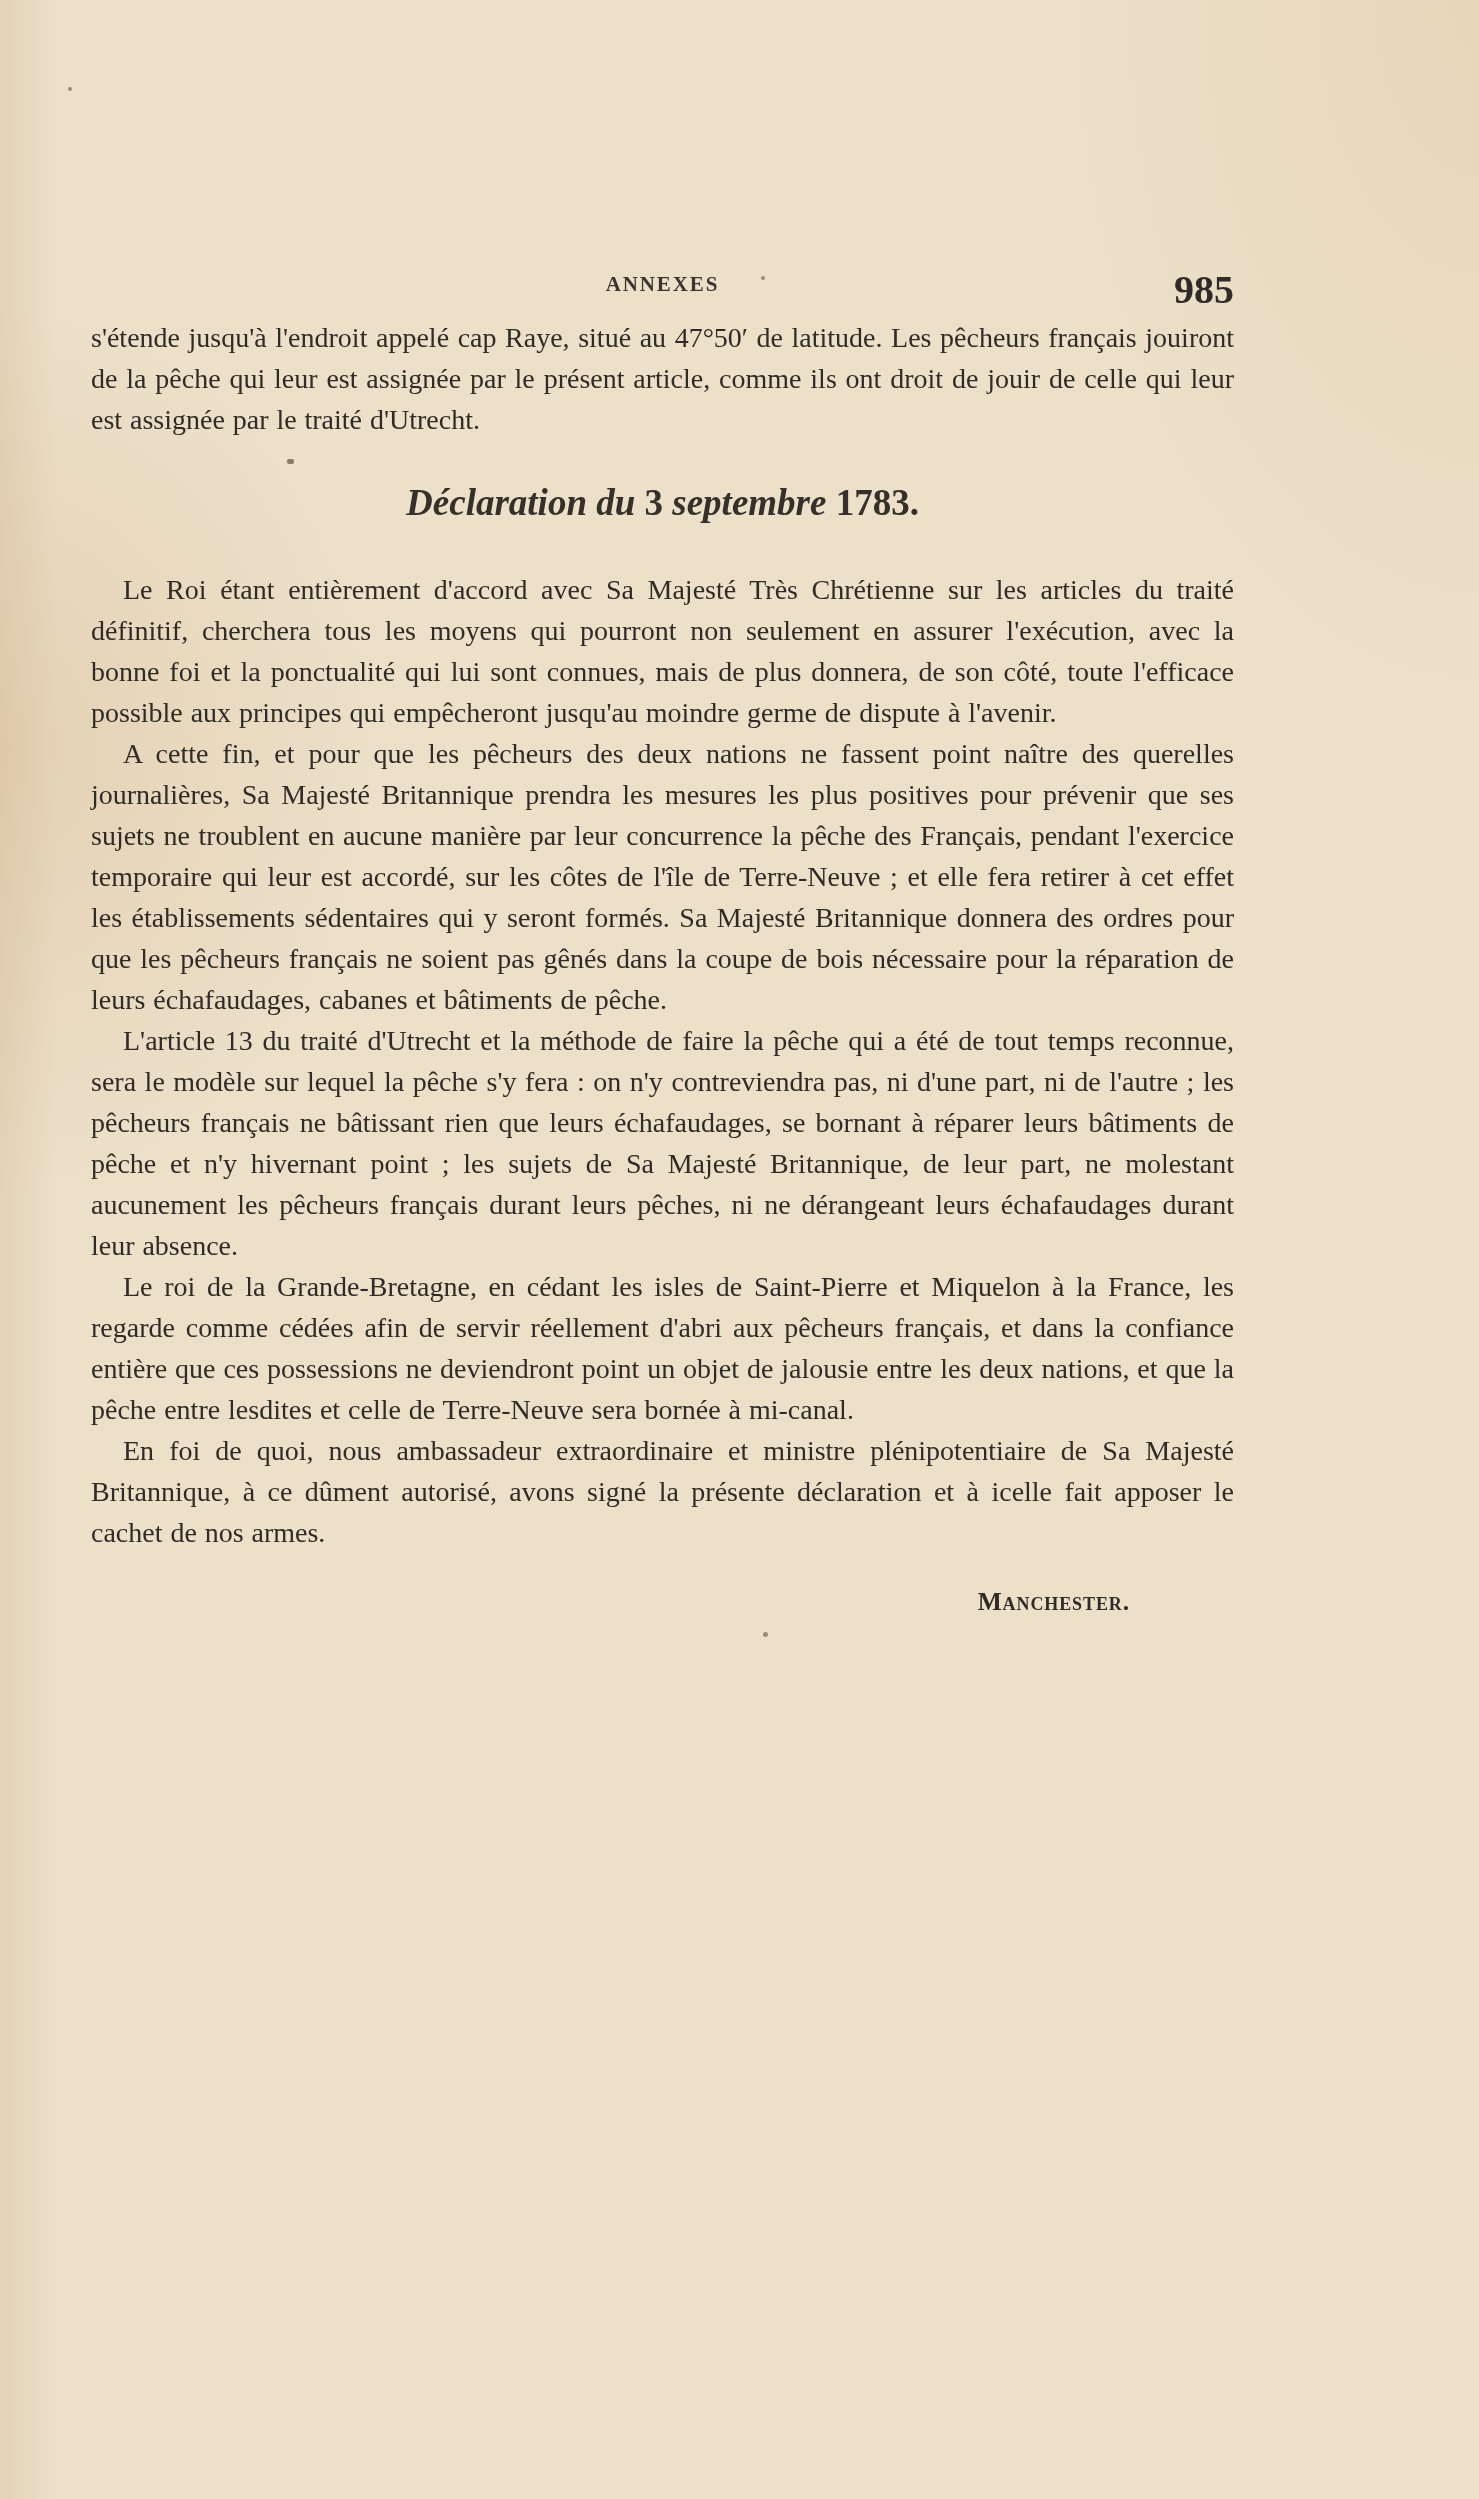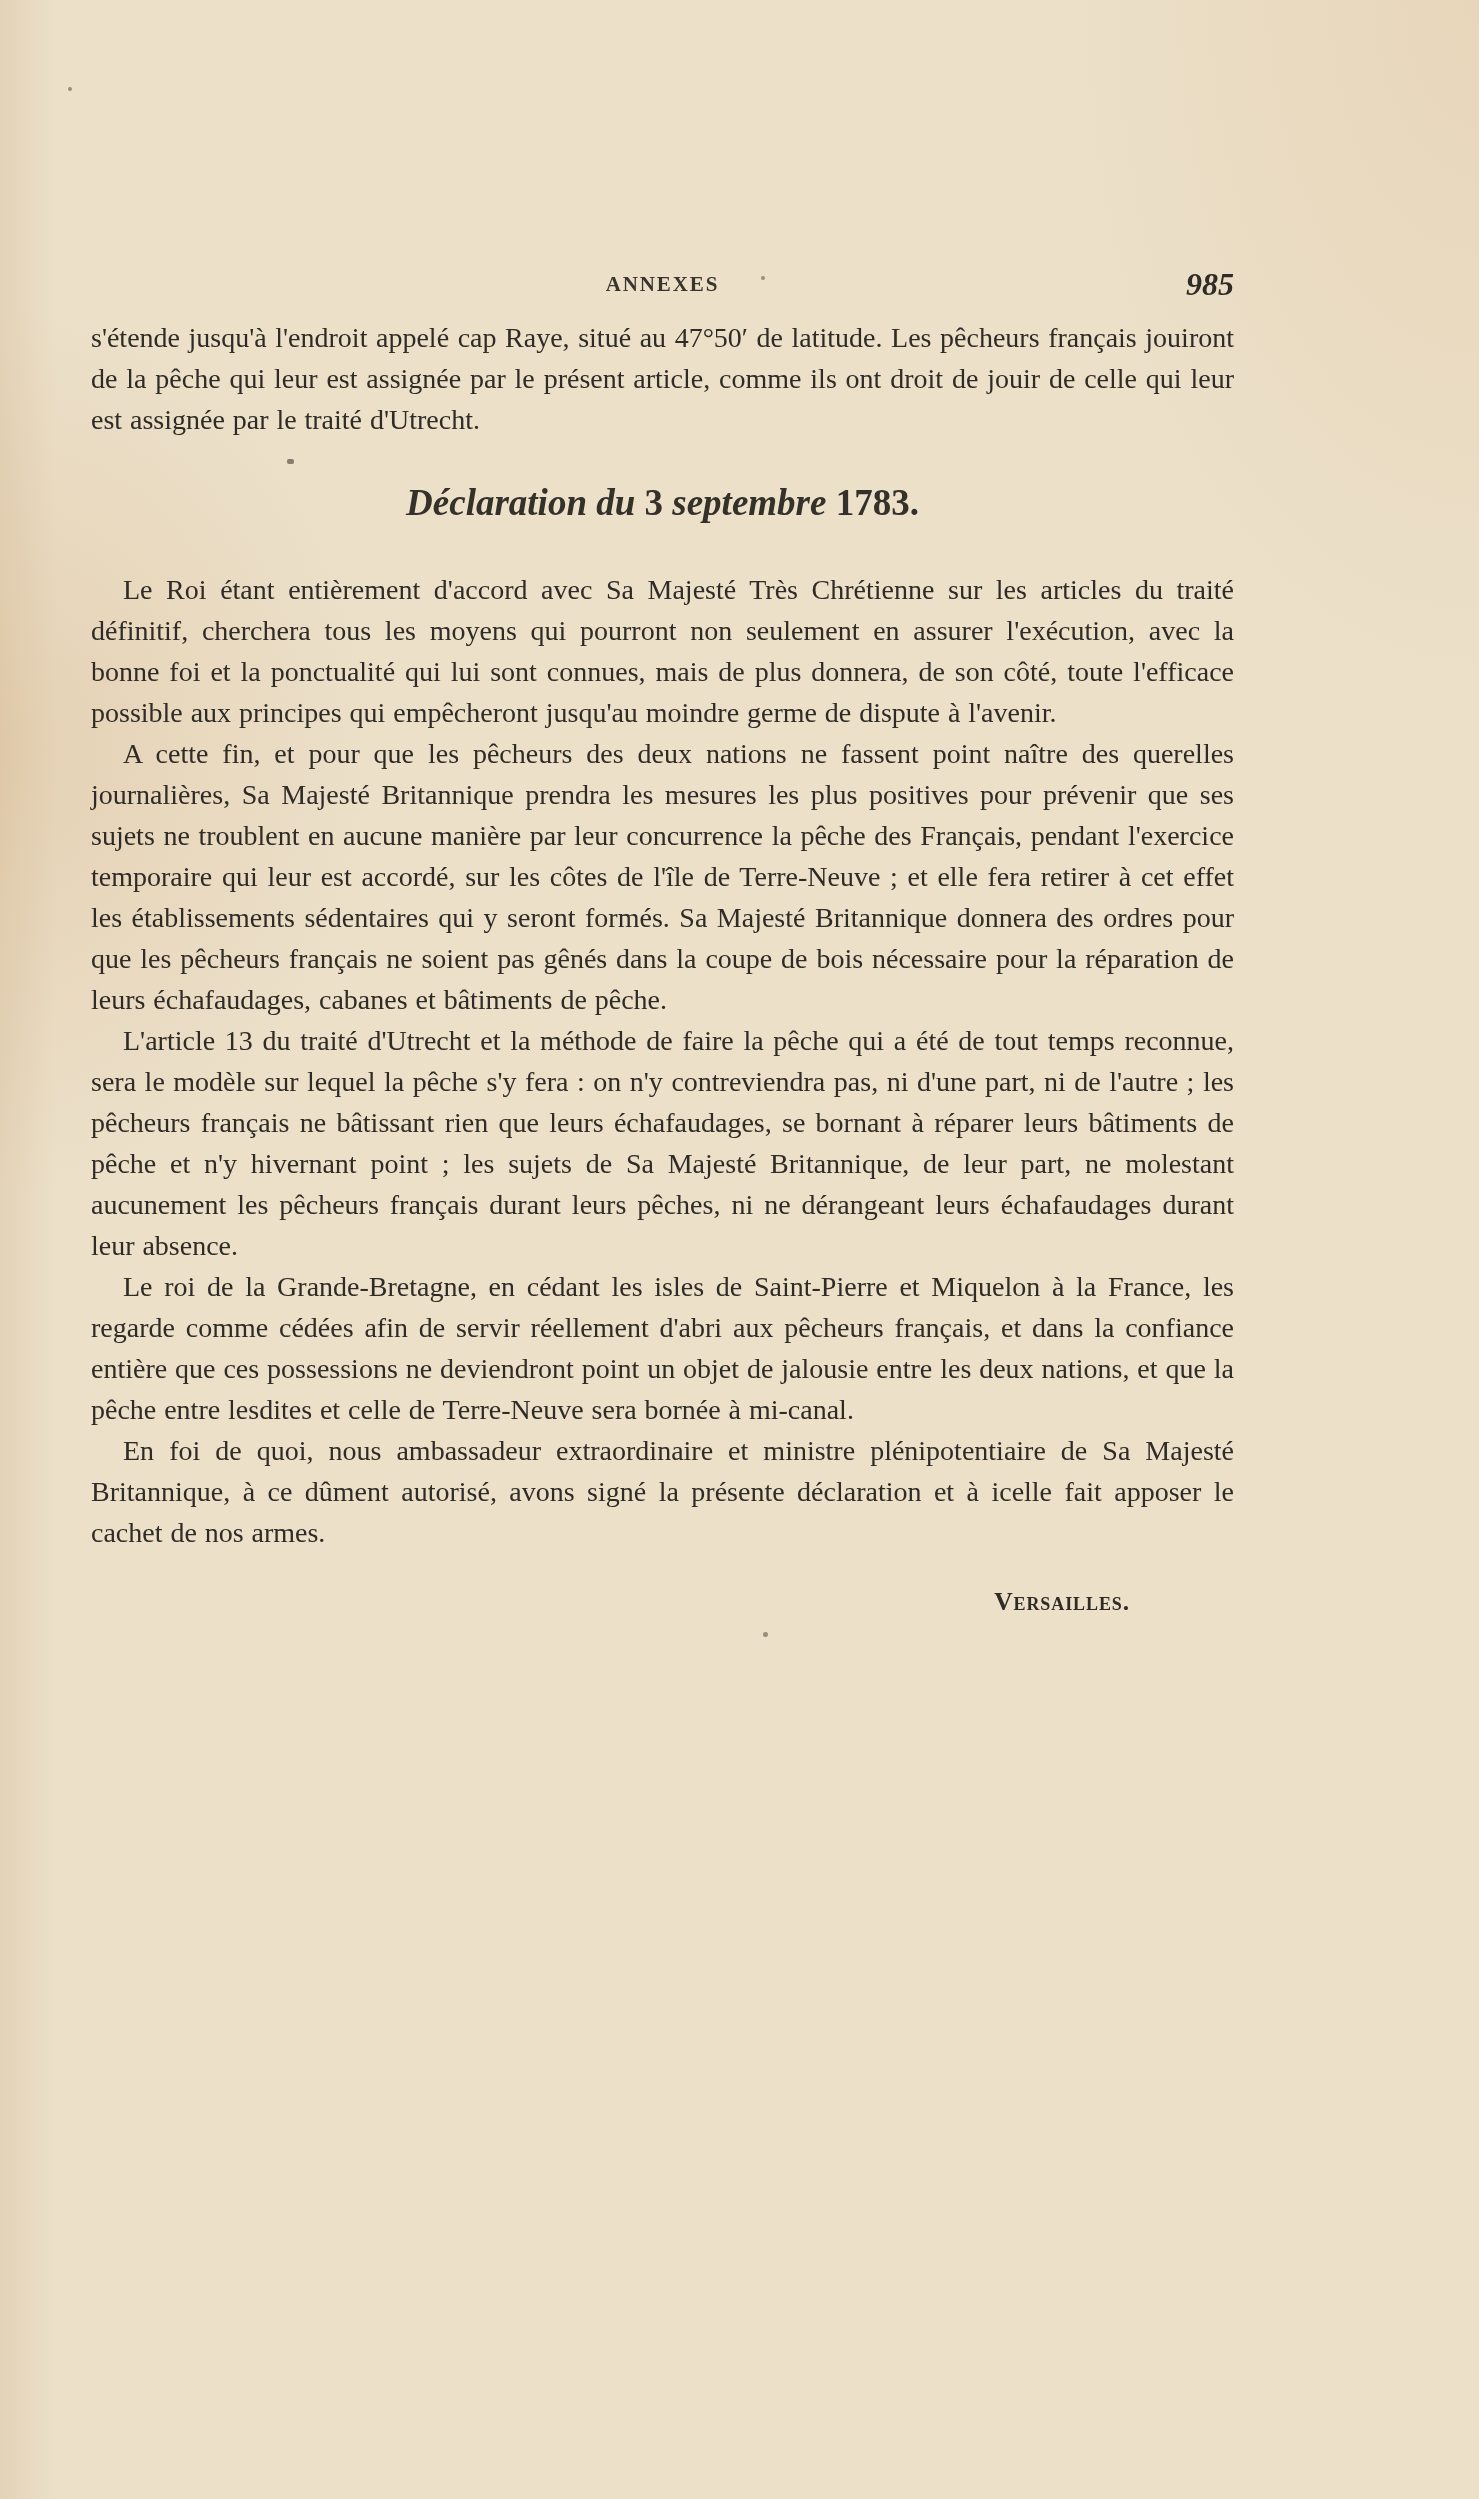--- a/index.html
+++ b/index.html
@@ -38,24 +38,23 @@
       text-align: center;
       font-size: 21px;
       letter-spacing: 1.9px;
       font-weight: bold;
       color: #3a352f;
     }
     .page-number {
       position: absolute;
       right: 0;
       top: 0;
-      font-size: 32px;
+      font-size: 40px;
       font-weight: bold;
       color: #2f2b26;
-      font-style: italic;
     }
     .para {
       font-size: 28px;
       line-height: 41px;
       text-align: justify;
       text-align-last: left;
       margin: 0;
       hyphens: none;
       word-spacing: 0.9px;
     }
@@ -124,19 +123,19 @@
     <span>septembre</span>
     <span class="num">1783.</span>
   </div>
 
   <p class="para indent">Le Roi étant entièrement d'accord avec Sa Majesté Très Chrétienne sur les articles du traité définitif, cherchera tous les moyens qui pourront non seulement en assurer l'exécution, avec la bonne foi et la ponctualité qui lui sont connues, mais de plus donnera, de son côté, toute l'efficace possible aux principes qui empêcheront jusqu'au moindre germe de dispute à l'avenir.</p>
   <p class="para indent">A cette fin, et pour que les pêcheurs des deux nations ne fassent point naître des querelles journalières, Sa Majesté Britannique prendra les mesures les plus positives pour prévenir que ses sujets ne troublent en aucune manière par leur concurrence la pêche des Français, pendant l'exercice temporaire qui leur est accordé, sur les côtes de l'île de Terre-Neuve ; et elle fera retirer à cet effet les établissements sédentaires qui y seront formés. Sa Majesté Britannique donnera des ordres pour que les pêcheurs français ne soient pas gênés dans la coupe de bois nécessaire pour la réparation de leurs échafaudages, cabanes et bâtiments de pêche.</p>
   <p class="para indent">L'article 13 du traité d'Utrecht et la méthode de faire la pêche qui a été de tout temps reconnue, sera le modèle sur lequel la pêche s'y fera : on n'y contreviendra pas, ni d'une part, ni de l'autre ; les pêcheurs français ne bâtissant rien que leurs échafaudages, se bornant à réparer leurs bâtiments de pêche et n'y hivernant point ; les sujets de Sa Majesté Britannique, de leur part, ne molestant aucunement les pêcheurs français durant leurs pêches, ni ne dérangeant leurs échafaudages durant leur absence.</p>
   <p class="para indent">Le roi de la Grande-Bretagne, en cédant les isles de Saint-Pierre et Miquelon à la France, les regarde comme cédées afin de servir réellement d'abri aux pêcheurs français, et dans la confiance entière que ces possessions ne deviendront point un objet de jalousie entre les deux nations, et que la pêche entre lesdites et celle de Terre-Neuve sera bornée à mi-canal.</p>
   <p class="para indent">En foi de quoi, nous ambassadeur extraordinaire et ministre plénipotentiaire de Sa Majesté Britannique, à ce dûment autorisé, avons signé la présente déclaration et à icelle fait apposer le cachet de nos armes.</p>
 
-  <div class="signature">Versailles.</div>
+  <div class="signature">Manchester.</div>
 </div>
 
 <span class="speck" style="left:68px;top:87px;width:3.8px;height:3.8px;"></span>
 <span class="speck" style="left:761px;top:276px;width:3.8px;height:3.8px;"></span>
 <span class="speck" style="left:763px;top:1632px;width:4.7px;height:4.7px;"></span>
 
 
 </body></html>

